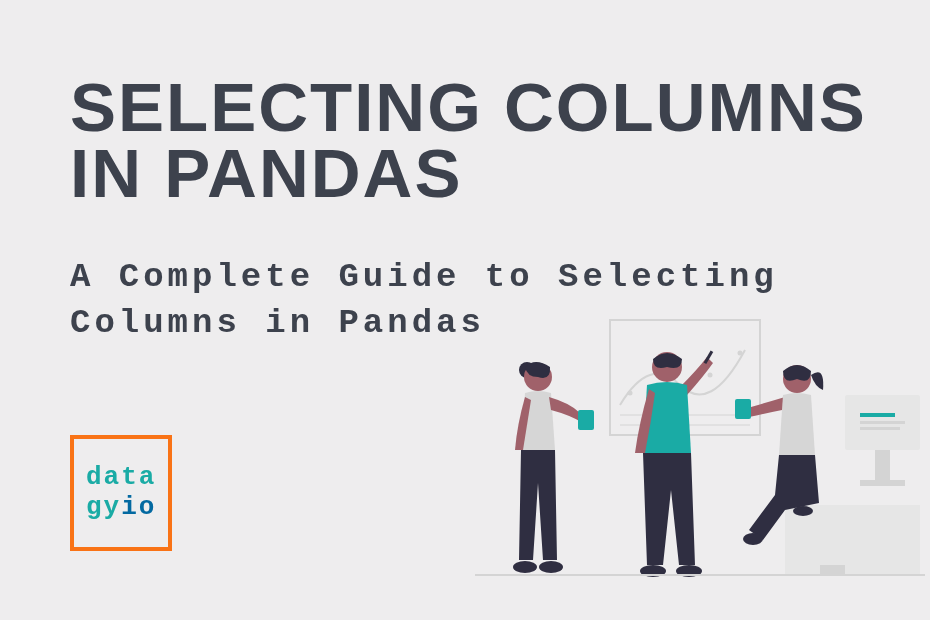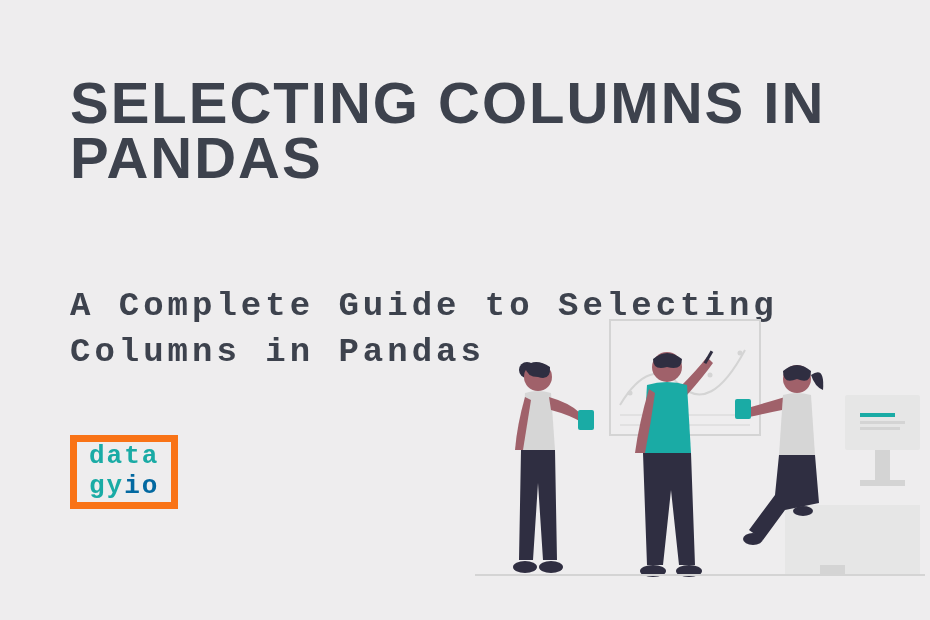--- a/index.html
+++ b/index.html
@@ -14,44 +14,43 @@
       position: relative;
       font-family: Arial, sans-serif;
       overflow: hidden;
     }
     .title {
       position: absolute;
       left: 70px;
       top: 75px;
       font-family: 'Arial Black', 'Impact', sans-serif;
       font-weight: 900;
-      font-size: 58px;
+      font-size: 69px;
       line-height: 0.95;
       letter-spacing: 2px;
       color: #3d424d;
       text-transform: uppercase;
     }
     .subtitle {
       position: absolute;
       left: 70px;
       top: 255px;
       font-family: 'Courier New', monospace;
       font-size: 34px;
       line-height: 1.35;
       letter-spacing: 4px;
       color: #3d424d;
       font-weight: 600;
-      margin-top: 29px;
     }
     .logo {
       position: absolute;
       left: 70px;
       top: 435px;
-      border: 7px solid #f97316;
-      padding: 0 12px;
+      border: 4px solid #f97316;
+      padding: 24px 12px;
       font-family: 'Courier New', monospace;
       font-size: 26px;
       line-height: 1.15;
       letter-spacing: 2px;
     }
     .logo-line {
       display: block;
     }
     .logo-teal {
       color: #1aaba5;

